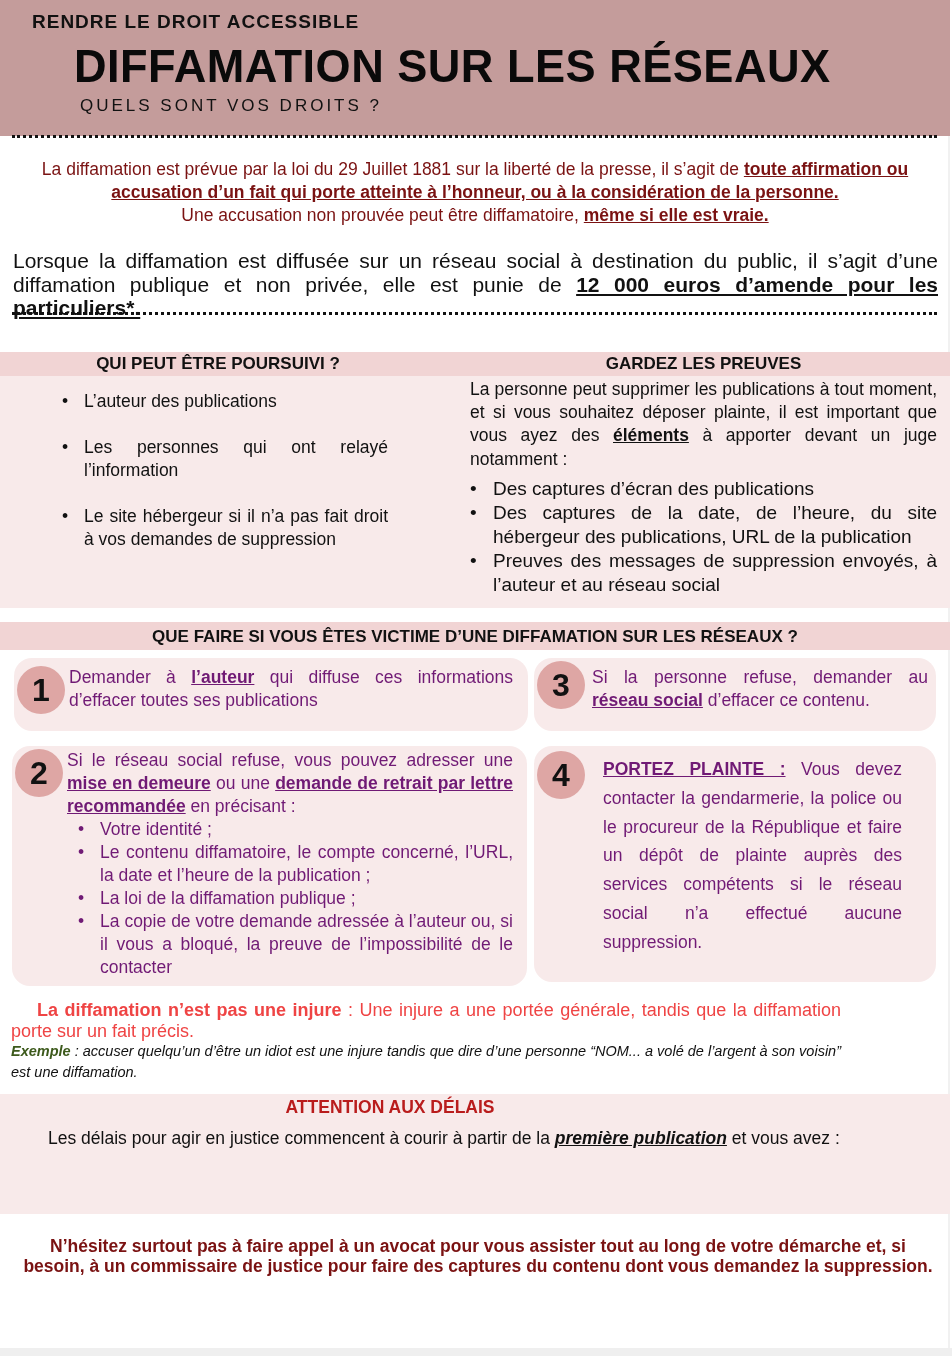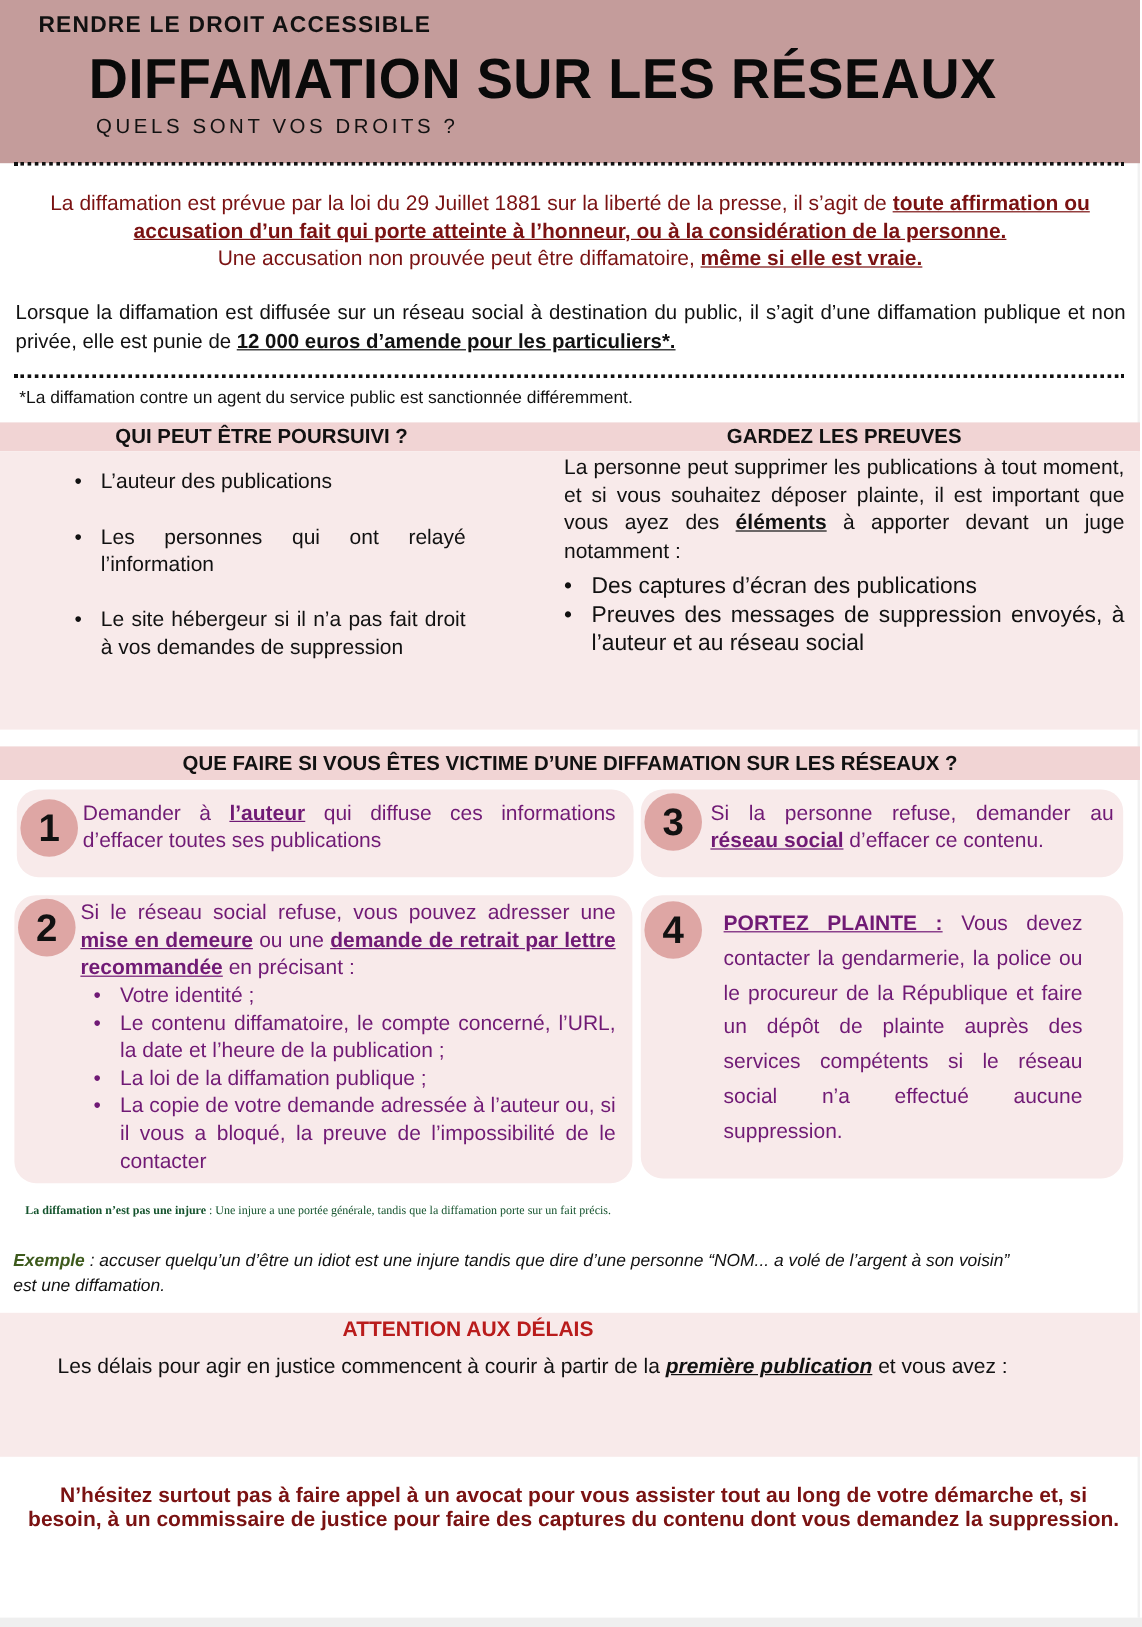--- a/index.html
+++ b/index.html
@@ -11,21 +11,21 @@
   
   .header { position: absolute; left: 0; top: 0; width: 950px; height: 136px; background: #c49c9b; }
   .kicker { position: absolute; left: 32px; top: 11px; font-size: 19px; font-weight: 700; letter-spacing: 1px; color: #111; }
   .title { position: absolute; left: 74px; top: 38px; font-size: 47px; font-weight: 700; letter-spacing: 0.5px; color: #0a0a0a; transform: scaleX(0.96); transform-origin: left; }
   .subtitle { position: absolute; left: 80px; top: 96px; font-size: 17px; letter-spacing: 3px; color: #111; }
 
   .dotline { position: absolute; left: 12px; width: 925px; height: 0; border-top: 3px dotted #111; }
 
   .intro { position: absolute; left: 12px; top: 158px; width: 926px; text-align: center; color: #7a1212; font-size: 17.5px; line-height: 23px; }
   .intro b { text-decoration: underline; font-weight: 700; }
-  .para2 { position: absolute; left: 13px; top: 249px; width: 925px; font-size: 17px; line-height: 23.5px; text-align: justify; color: #111; }
+  .para2 { position: absolute; left: 13px; top: 249px; width: 925px; font-size: 21px; line-height: 23.5px; text-align: justify; color: #111; }
   .para2 b { text-decoration: underline; }
   .footnote { position: absolute; left: 16px; top: 324px; font-size: 14.5px; color: #111; }
 
   
   .band { position: absolute; left: 0; width: 950px; background: #f1d4d4; }
   .two-col-bg { position: absolute; left: 0; top: 376px; width: 950px; height: 232px; background: #f8eaea; }
   .col-head { position: absolute; top: 354px; font-size: 17px; font-weight: 700; text-align: center; color: #111; }
   .left-list { position: absolute; left: 62px; top: 390px; width: 326px; font-size: 17.5px; line-height: 23px; }
   .left-list li { list-style: none; position: relative; padding-left: 22px; text-align: justify; margin-bottom: 23px; }
   .bul::before { content: "•"; position: absolute; left: 0; top: 0; }
@@ -35,21 +35,21 @@
   .right-list li { list-style: none; position: relative; padding-left: 23px; text-align: justify; }
 
   
   .steps-head { position: absolute; left: 0; top: 622px; width: 950px; height: 28px; background: #f1d4d4; text-align: center; font-size: 17px; font-weight: 700; line-height: 30px; }
   .card { position: absolute; background: #f8eaea; border-radius: 18px; }
   .num { position: absolute; width: 48px; height: 48px; border-radius: 50%; background: #dea6a4; font-size: 32px; font-weight: 700; text-align: center; line-height: 48px; color: #111; }
   .card-text { position: absolute; font-size: 17.5px; line-height: 23px; text-align: justify; color: #701a75; }
   .card-text b { text-decoration: underline; }
   .card-list li { list-style: none; position: relative; padding-left: 22px; text-align: justify; }
 
-  .injure { position: absolute; left: 11px; top: 1000px; width: 830px; font-size: 10px; line-height: 20.5px; color: #14532d; text-align: justify; font-family: Liberation Serif, serif; }
+  .injure { position: absolute; left: 11px; top: 1000px; width: 830px; font-size: 18px; line-height: 20.5px; color: #ef4444; text-align: justify; }
   .injure .lead { font-weight: 700; }
   .exemple { position: absolute; left: 11px; top: 1041px; width: 830px; font-size: 14.5px; line-height: 20.5px; font-style: italic; text-align: justify; }
   .exemple .ex-label { color: #3d5a1c; font-weight: 700; }
 
   .delais-bg { position: absolute; left: 0; top: 1094px; width: 950px; height: 120px; background: #f8eaea; }
   .delais-title { position: absolute; left: 0; top: 1097px; width: 780px; text-align: center; color: #b91c1c; font-size: 17.5px; font-weight: 700; }
   .delais-text { position: absolute; left: 48px; top: 1126px; font-size: 17.5px; line-height: 24px; }
   .delais-text b { font-style: italic; text-decoration: underline; }
   .delais-list { position: absolute; left: 44px; top: 1151px; font-size: 17.5px; line-height: 24px; }
   .delais-list li { list-style: none; position: relative; padding-left: 20px; margin-bottom: 0px; }
@@ -72,38 +72,38 @@
   <p class="intro">
     <span>La diffamation est prévue par la loi du 29 Juillet 1881 sur la liberté de la presse, il s’agit de </span><b>toute affirmation ou accusation d’un fait qui porte atteinte à l’honneur, ou à la considération de la personne.</b><br>
     <span>Une accusation non prouvée peut être diffamatoire, </span><b>même si elle est vraie.</b>
   </p>
 
   <p class="para2">
     <span>Lorsque la diffamation est diffusée sur un réseau social à destination du public, il s’agit d’une diffamation publique et non privée, elle est punie de </span><b>12 000 euros d’amende pour les particuliers*.</b>
   </p>
 
   <div class="dotline" style="top:312px"></div>
-  <div class="footnote">*La diffamation contre un agent du service public est sanctionnée différemment.</div>
 
   <div class="band" style="top:352px;height:24px"></div>
   <div class="two-col-bg"></div>
   <div class="col-head" style="left:0;width:436px">QUI PEUT ÊTRE POURSUIVI ?</div>
   <div class="col-head" style="left:470px;width:467px">GARDEZ LES PREUVES</div>
 
   <ul class="left-list">
     <li class="bul">L’auteur des publications</li>
     <li class="bul">Les personnes qui ont relayé l’information</li>
     <li class="bul">Le site hébergeur si il n’a pas fait droit à vos demandes de suppression</li>
   </ul>
 
   <p class="right-text">
     <span>La personne peut supprimer les publications à tout moment, et si vous souhaitez déposer plainte, il est important que vous ayez des </span><b>éléments</b><span> à apporter devant un juge notamment :</span>
   </p>
   <ul class="right-list">
     <li class="bul">Des captures d’écran des publications</li>
+    <li class="bul">Des captures de la date, de l’heure, du site hébergeur des publications, URL de la publication</li>
     <li class="bul">Preuves des messages de suppression envoyés, à l’auteur et au réseau social</li>
   </ul>
 
   <div class="steps-head">QUE FAIRE SI VOUS ÊTES VICTIME D’UNE DIFFAMATION SUR LES RÉSEAUX ?</div>
 
   <div class="card" style="left:14px;top:658px;width:514px;height:73px">
     <div class="num" style="left:3px;top:8px">1</div>
     <p class="card-text" style="left:55px;top:8px;width:444px">
       <span>Demander à </span><b>l’auteur</b><span> qui diffuse ces informations d’effacer toutes ses publications</span>
     </p>

